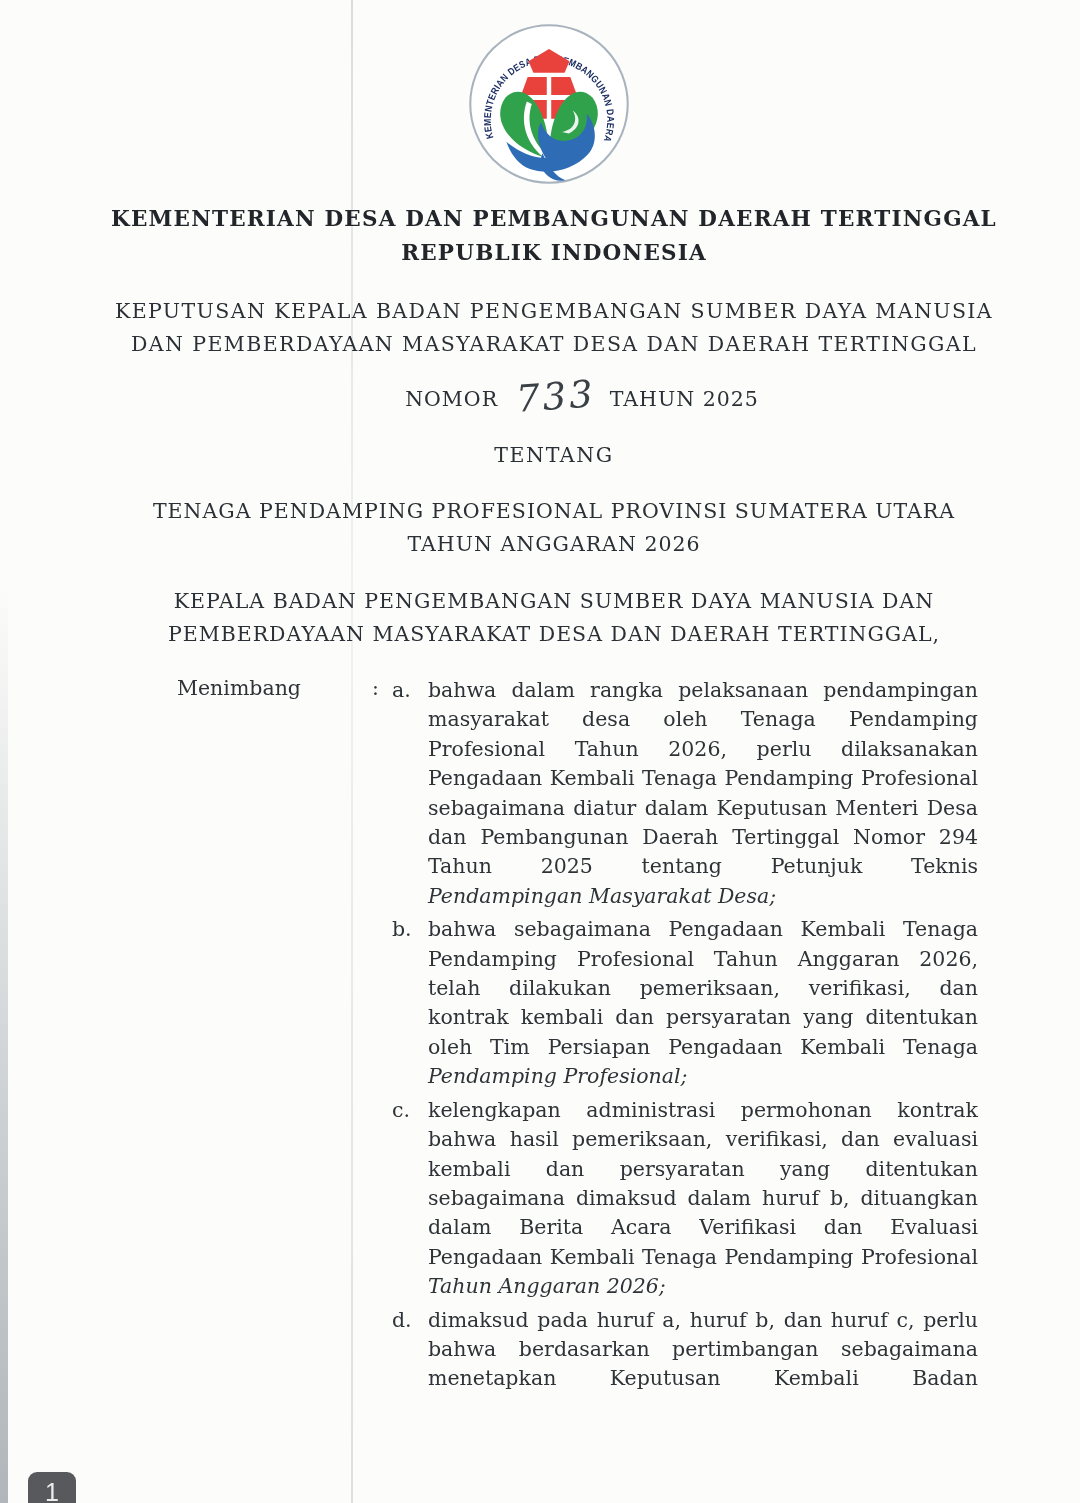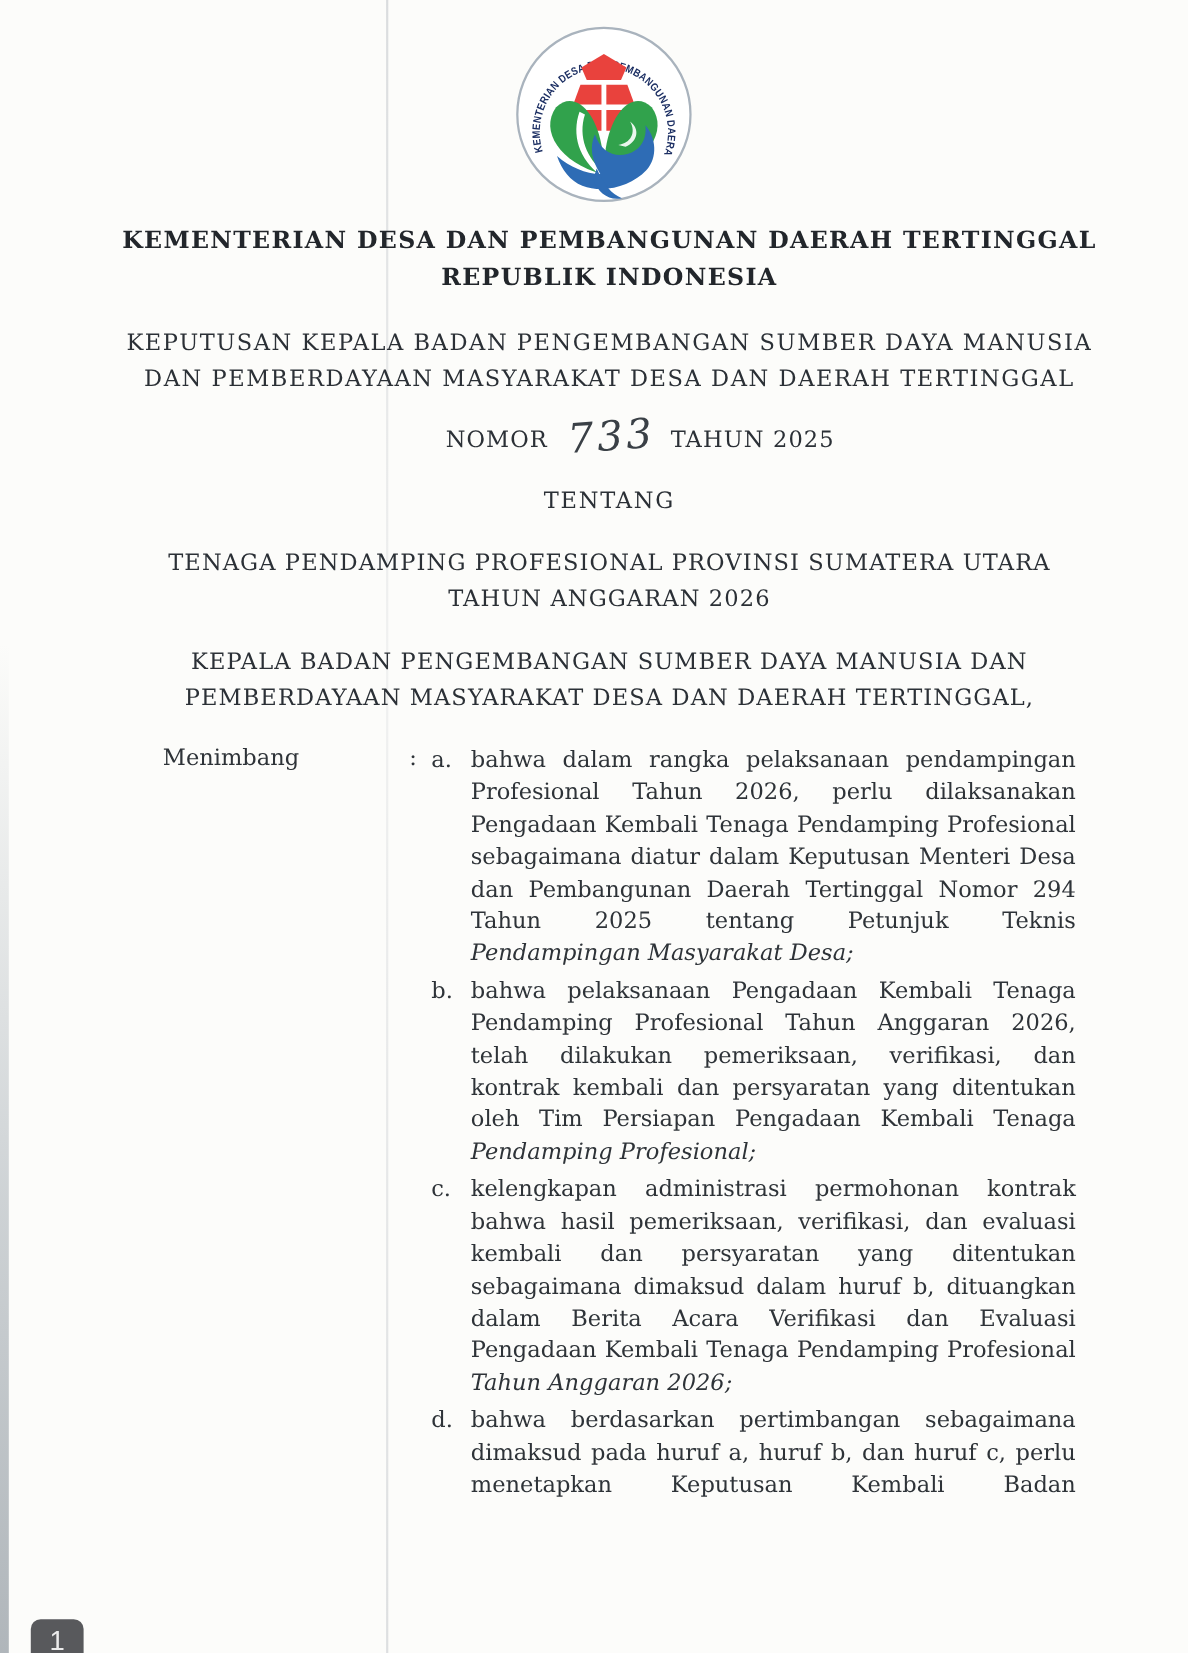--- a/index.html
+++ b/index.html
@@ -21,21 +21,21 @@
   .h-bold{font-weight:bold;color:#22262b;font-size:21.5px;letter-spacing:1.2px;}
   .h-reg{font-size:20.5px;letter-spacing:1.4px;color:#2b3036;}
   .h-sub{font-size:20.5px;letter-spacing:1px;color:#2b3036;}
   .nomor{font-size:20.5px;letter-spacing:1px;color:#2b3036;}
   .nomor .hand{
     display:inline-block;font-size:37px;font-style:italic;font-weight:400;
     letter-spacing:3px;color:#3a4046;transform:rotate(-4deg) translateY(3px);
     margin:0 14px 0 18px;line-height:20px;
   }
   
-  .m-label{position:absolute;left:148px;top:676px;font-size:20.5px;}
+  .m-label{position:absolute;left:177px;top:676px;font-size:20.5px;}
   .m-colon{position:absolute;left:372px;top:676px;font-size:20.5px;}
   .m-list{position:absolute;left:392px;top:676px;width:586px;}
   .mi{display:flex;align-items:flex-start;}
   .mi + .mi{margin-top:4px;}
   .letter{width:36px;flex:0 0 36px;font-size:20.5px;line-height:29.4px;}
   .ibody{flex:1;}
   .jline{font-size:20.5px;line-height:29.4px;text-align:justify;text-align-last:justify;}
   .jline.last{text-align-last:left;font-style:italic;}
   
   .page-badge{
@@ -97,32 +97,33 @@
   <div class="cline h-sub" style="top:589px">KEPALA BADAN PENGEMBANGAN SUMBER DAYA MANUSIA DAN</div>
   <div class="cline h-sub" style="top:622px">PEMBERDAYAAN MASYARAKAT DESA DAN DAERAH TERTINGGAL,</div>
 
   <div class="m-label">Menimbang</div>
   <div class="m-colon">:</div>
   <div class="m-list">
       <div class="mi">
         <span class="letter">a.</span>
         <div class="ibody">
           <div class="jline">bahwa dalam rangka pelaksanaan pendampingan</div>
+          <div class="jline">masyarakat desa oleh Tenaga Pendamping</div>
           <div class="jline">Profesional Tahun 2026, perlu dilaksanakan</div>
           <div class="jline">Pengadaan Kembali Tenaga Pendamping Profesional</div>
           <div class="jline">sebagaimana diatur dalam Keputusan Menteri Desa</div>
           <div class="jline">dan Pembangunan Daerah Tertinggal Nomor 294</div>
           <div class="jline">Tahun 2025 tentang Petunjuk Teknis</div>
           <div class="jline last">Pendampingan Masyarakat Desa;</div>
         </div>
       </div>
       <div class="mi">
         <span class="letter">b.</span>
         <div class="ibody">
-          <div class="jline">bahwa pelaksanaan Pengadaan Kembali Tenaga</div>
+          <div class="jline">bahwa sebagaimana Pengadaan Kembali Tenaga</div>
           <div class="jline">Pendamping Profesional Tahun Anggaran 2026,</div>
           <div class="jline">telah dilakukan pemeriksaan, verifikasi, dan</div>
           <div class="jline">kontrak kembali dan persyaratan yang ditentukan</div>
           <div class="jline">oleh Tim Persiapan Pengadaan Kembali Tenaga</div>
           <div class="jline last">Pendamping Profesional;</div>
         </div>
       </div>
       <div class="mi">
         <span class="letter">c.</span>
         <div class="ibody">
@@ -131,22 +132,22 @@
           <div class="jline">kembali dan persyaratan yang ditentukan</div>
           <div class="jline">sebagaimana dimaksud dalam huruf b, dituangkan</div>
           <div class="jline">dalam Berita Acara Verifikasi dan Evaluasi</div>
           <div class="jline">Pengadaan Kembali Tenaga Pendamping Profesional</div>
           <div class="jline last">Tahun Anggaran 2026;</div>
         </div>
       </div>
       <div class="mi">
         <span class="letter">d.</span>
         <div class="ibody">
+          <div class="jline">dimaksud pada huruf a, huruf b, dan huruf c, perlu</div>
           <div class="jline">bahwa berdasarkan pertimbangan sebagaimana</div>
-          <div class="jline">dimaksud pada huruf a, huruf b, dan huruf c, perlu</div>
           <div class="jline">menetapkan Keputusan Kembali Badan</div>
         </div>
       </div>
     </div>
 
   <div class="page-badge">
     <span>1</span>
   </div>
 
 </div>

